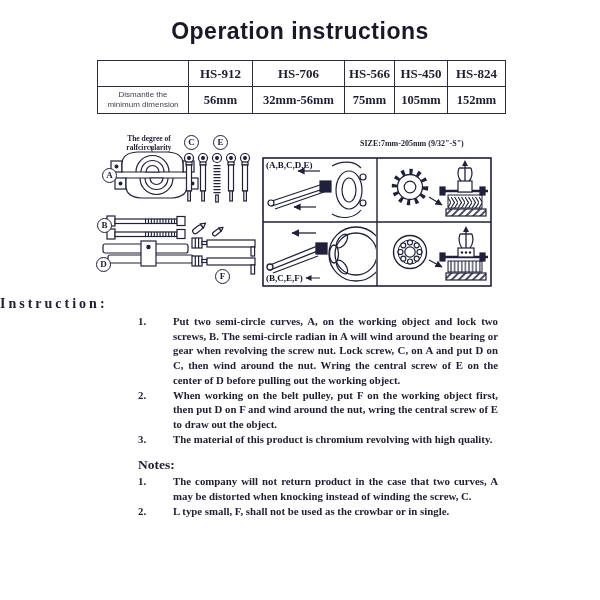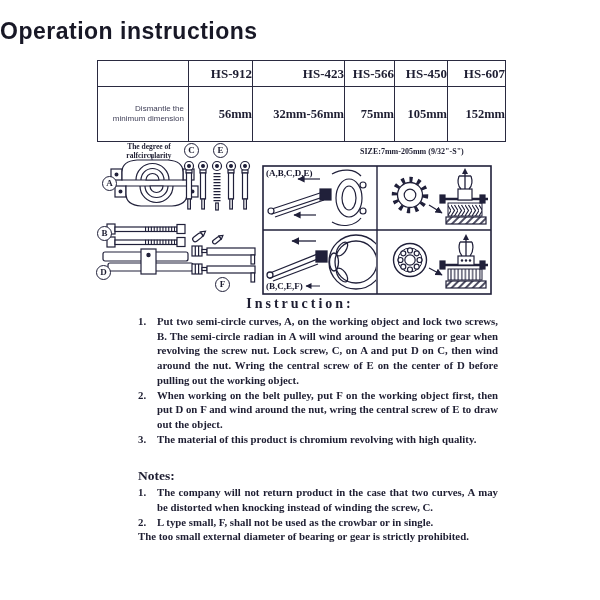--- a/index.html
+++ b/index.html
@@ -1,44 +1,44 @@
 <!DOCTYPE html>
 <html><head>
 <meta charset="utf-8">
 <style>
   html,body{margin:0;padding:0;background:#fff;}
   .page{position:relative;width:600px;height:600px;background:#fff;overflow:hidden;
         color:#1e1e32;font-family:"Liberation Serif","DejaVu Serif",serif;}
-  .title{position:absolute;top:18px;left:0;width:600px;margin:0;
+  .title{position:absolute;top:18px;left:0;width:600px;margin:0;text-align:center;
          font:bold 23px/26px "Liberation Sans","DejaVu Sans",sans-serif;letter-spacing:.5px;color:#181826;}
   
   table.spec{position:absolute;left:97px;top:60px;border-collapse:collapse;table-layout:fixed;}
-  table.spec td,table.spec th{border:1.5px solid #2a2a40;padding:0;text-align:right;vertical-align:middle;}
+  table.spec td,table.spec th{border:1.5px solid #2a2a40;padding:0;text-align:center;vertical-align:middle;}
   table.spec th{font:bold 13px "Liberation Serif",serif;height:25px;}
   table.spec td{font:bold 12.5px "Liberation Serif",serif;height:26px;}
-  table.spec td.lbl{font:8px/10px "Liberation Sans","DejaVu Sans",sans-serif;color:#3e3e56;padding:14px 4px;}
+  table.spec td.lbl{font:8px/10px "Liberation Sans","DejaVu Sans",sans-serif;color:#3e3e56;padding:0 4px;}
   
-  .diagram{position:absolute;left:95px;top:142px;width:410px;height:158px;}
+  .diagram{position:absolute;left:95px;top:134px;width:410px;height:158px;}
   .caption{position:absolute;left:12px;top:0;width:84px;text-align:center;
            font:bold 7.5px/9px "Liberation Serif",serif;color:#1e1e32;}
   .size-note{position:absolute;left:265px;top:5px;width:140px;
              font:bold 8px/10px "Liberation Serif",serif;color:#1e1e32;}
   .circ{position:absolute;width:13px;height:13px;border:1.3px solid #20203a;border-radius:50%;
         font:bold 9px/13px "Liberation Serif",serif;text-align:center;color:#1e1e32;background:#fff;}
   .panel-lbl{position:absolute;font:bold 9px/11px "Liberation Serif",serif;color:#14142a;}
   svg.parts{position:absolute;left:0;top:0;}
   svg.grid{position:absolute;left:167px;top:23px;}
   
-  .ihead{position:absolute;top:296px;left:0;width:600px;text-align:center;
+  .ihead{position:absolute;top:296px;left:0;width:600px;text-align:left;
          font:bold 14px/16px "Liberation Serif",serif;letter-spacing:3px;}
   .textcol{position:absolute;left:138px;top:314px;width:360px;}
   .item{display:flex;font:bold 10.8px/14.7px "Liberation Serif",serif;}
   .item .num{width:19px;flex:none;}
-  .item .itxt{flex:1;text-align:justify;}
-  .shead{font:bold 13.5px/18px "Liberation Serif",serif;margin-top:21px;}
+  .item .itxt{flex:1;text-align:justify;margin-left:16px;}
+  .shead{font:bold 13.5px/18px "Liberation Serif",serif;margin-top:10px;}
   .wpara{font:bold 10.8px/14.7px "Liberation Serif",serif;text-align:justify;}
 </style>
 </head>
 <body>
 
 <div class="page">
 
   <h1 class="title">Operation instructions</h1>
 
   <table class="spec">
@@ -47,24 +47,24 @@
         <col style="width:64px">
         <col style="width:92px">
         <col style="width:50px">
         <col style="width:53px">
         <col style="width:58px">
       </colgroup>
     <tbody>
         <tr>
       <th></th>
       <th>HS-912</th>
-      <th>HS-423</th>
+      <th>HS-706</th>
       <th>HS-566</th>
       <th>HS-450</th>
-      <th>HS-607</th>
+      <th>HS-824</th>
     </tr>
     <tr>
       <td class="lbl">Dismantle the minimum dimension</td>
       <td>56mm</td>
       <td>32mm-56mm</td>
       <td>75mm</td>
       <td>105mm</td>
       <td>152mm</td>
     </tr>
   </tbody>
@@ -321,16 +321,15 @@
     <div class="shead">Notes:</div>
     <div class="item">
       <span class="num">1.</span>
       <span class="itxt">The company will not return product in the case that two curves, A may be distorted when knocking instead of winding the screw, C.</span>
     </div>
     <div class="item">
       <span class="num">2.</span>
       <span class="itxt">L type small, F, shall not be used as the crowbar or in single.</span>
     </div>
 
-    <div class="wpara">The too small external diameter of bearing or gear is strictly prohibited.</div>
   </div>
 
 </div>
 
 </body></html>

